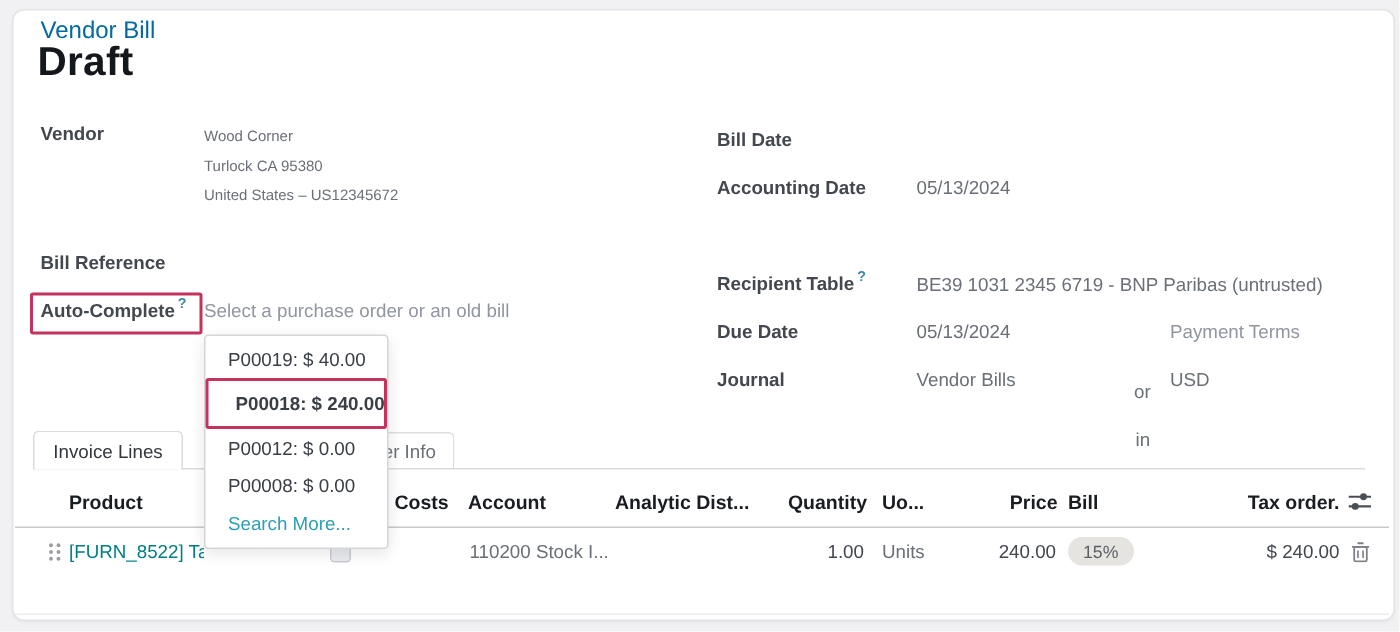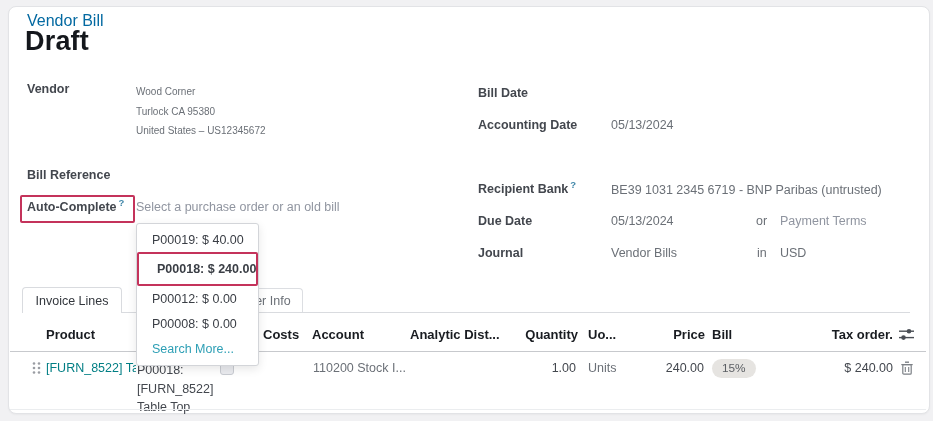--- a/index.html
+++ b/index.html
@@ -17,21 +17,21 @@
     box-shadow:0 1px 2px rgba(0,0,0,.04);
   }
   .doc-type{left:27px;top:12px;font-size:16px;color:#0369a1;font-weight:500;}
   .status-title{left:25px;top:26px;font-size:27px;font-weight:600;color:#14171c;letter-spacing:.2px;}
   .flabel{font-size:12.5px;font-weight:600;color:#43474e;white-space:nowrap;}
   .fvalue{font-size:12.5px;color:#6b7077;white-space:nowrap;}
   .fplaceholder{font-size:12.5px;color:#9095a0;white-space:nowrap;}
   .help-sup{font-size:9.5px;color:#3f86a8;vertical-align:top;position:relative;top:-3px;margin-left:2px;font-weight:600;}
   .addr{left:136px;top:82px;line-height:19.6px;font-size:10px;color:#6b7077;}
   .red-box{border:2.5px solid #c4335b;border-radius:2px;background:transparent;z-index:5;pointer-events:none;}
-  .joiner{font-size:12.5px;color:#6b7077;}
+  .joiner{font-size:12.5px;color:#6b7077;margin-top:40px;}
   
   .tabline{left:22px;top:312px;width:888px;height:0;border-top:1px solid #d9dbdf;}
   .tab-active{
     left:22px;top:287px;width:100px;height:26px;background:#fff;
     border:1px solid #d9dbdf;border-bottom:none;border-radius:4px 4px 0 0;
     display:flex;align-items:center;justify-content:center;
     font-size:12.5px;color:#33373d;font-weight:500;z-index:2;box-sizing:border-box;
   }
   .tab-inactive{
     left:230px;top:288px;width:73px;height:24px;background:#fff;
@@ -96,21 +96,21 @@
   <div class="abs red-box" style="left:20px;top:195px;width:111px;height:24px;"></div>
   <div class="abs flabel" style="left:27px;top:200px;"><span>Auto-Complete</span><span class="help-sup">?</span></div>
   <div class="abs fplaceholder" style="left:136px;top:200px;">Select a purchase order or an old bill</div>
 
   <div class="abs flabel" style="left:478px;top:86px;">Bill Date</div>
 
   <div class="abs flabel" style="left:478px;top:118px;">Accounting Date</div>
   <div class="abs fvalue" style="left:611px;top:118px;">05/13/2024</div>
 
 
-  <div class="abs flabel" style="left:478px;top:182px;"><span>Recipient Bank</span><span class="help-sup">?</span></div>
+  <div class="abs flabel" style="left:478px;top:182px;"><span>Recipient Table</span><span class="help-sup">?</span></div>
   <div class="abs fvalue" style="left:611px;top:183px;">BE39 1031 2345 6719 - BNP Paribas (untrusted)</div>
 
   <div class="abs flabel" style="left:478px;top:214px;">Due Date</div>
   <div class="abs fvalue" style="left:611px;top:214px;">05/13/2024</div>
   <div class="abs joiner" style="left:756px;top:214px;">or</div>
   <div class="abs fplaceholder" style="left:780px;top:214px;">Payment Terms</div>
 
   <div class="abs flabel" style="left:478px;top:246px;">Journal</div>
   <div class="abs fvalue" style="left:611px;top:246px;">Vendor Bills</div>
   <div class="abs joiner" style="left:757px;top:246px;">in</div>
@@ -143,21 +143,20 @@
     <svg width="9" height="14" viewBox="0 0 9 14">
       <circle cx="2" cy="2.5" r="1.3" fill="#9a9da3"></circle>
         <circle cx="7" cy="2.5" r="1.3" fill="#9a9da3"></circle>
       <circle cx="2" cy="7" r="1.3" fill="#9a9da3"></circle>
         <circle cx="7" cy="7" r="1.3" fill="#9a9da3"></circle>
       <circle cx="2" cy="11.5" r="1.3" fill="#9a9da3"></circle>
         <circle cx="7" cy="11.5" r="1.3" fill="#9a9da3"></circle>
     </svg>
   </div>
   <div class="abs cell link" style="left:46px;top:361px;width:90px;overflow:hidden;">[FURN_8522] Tabl</div>
-  <div class="abs cell" style="left:137px;top:361px;width:92px;white-space:normal;line-height:18.6px;">P00018: [FURN_8522] Table Top</div>
   <div class="abs checkbox" style="left:220px;top:361px;"></div>
   <div class="abs cell-muted" style="left:313px;top:361px;">110200 Stock I...</div>
   <div class="abs cell tr" style="left:500px;top:361px;width:76px;">1.00</div>
   <div class="abs cell-muted" style="left:588px;top:361px;">Units</div>
   <div class="abs cell tr" style="left:640px;top:361px;width:64px;">240.00</div>
   <div class="abs" style="left:712px;top:358px;"><span class="pill">15%</span></div>
   <div class="abs cell tr" style="left:790px;top:361px;width:103px;">$ 240.00</div>
   <div class="abs" style="left:901px;top:361px;">
     <svg width="12" height="14" viewBox="0 0 12 14">
       <rect x="1.8" y="3.6" width="8.4" height="9.6" rx="1" fill="none" stroke="#7c8086" stroke-width="1.2"></rect>

